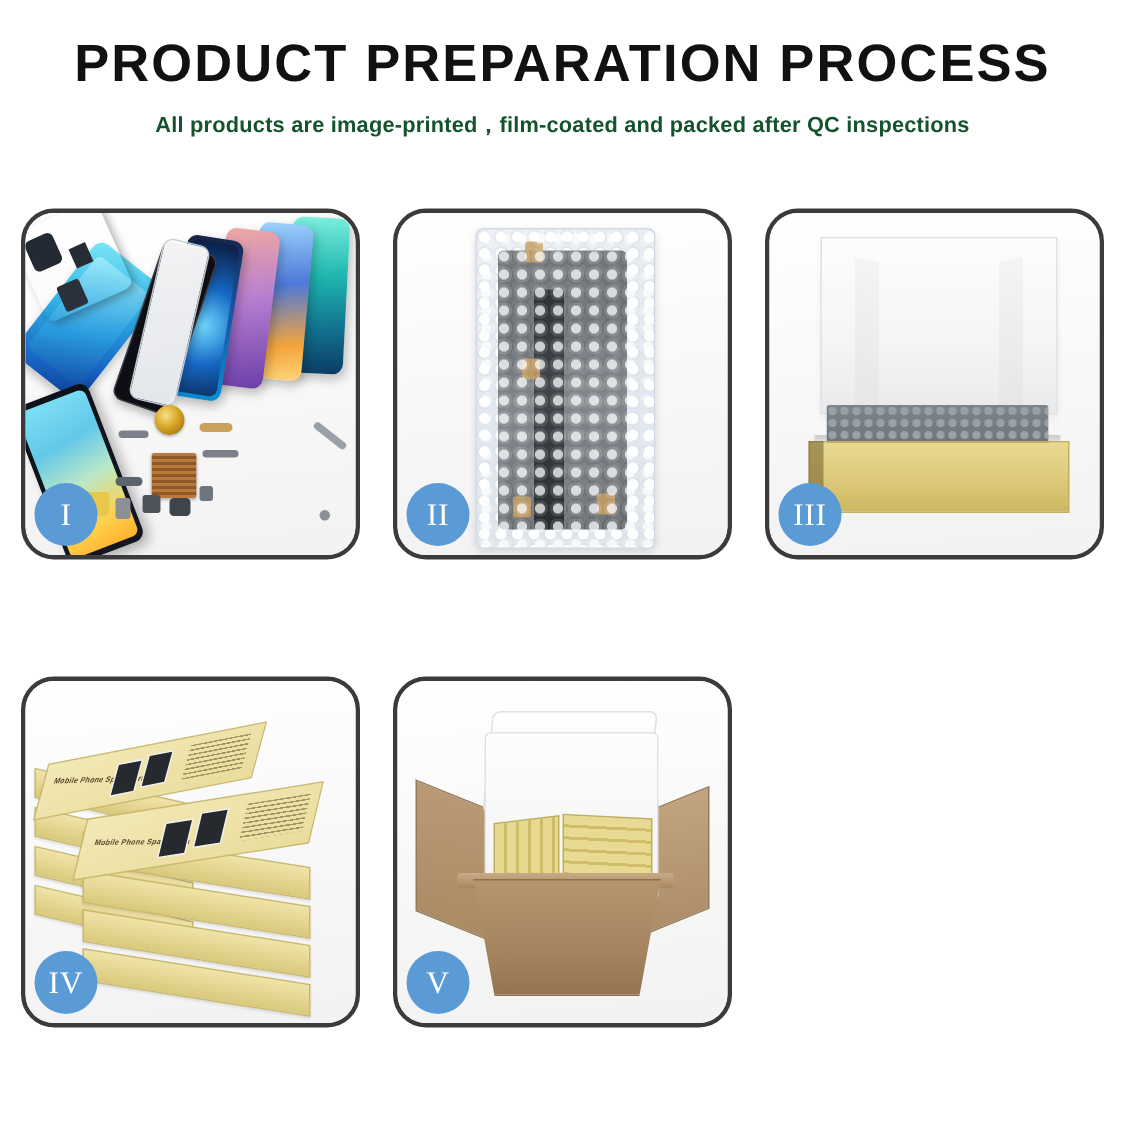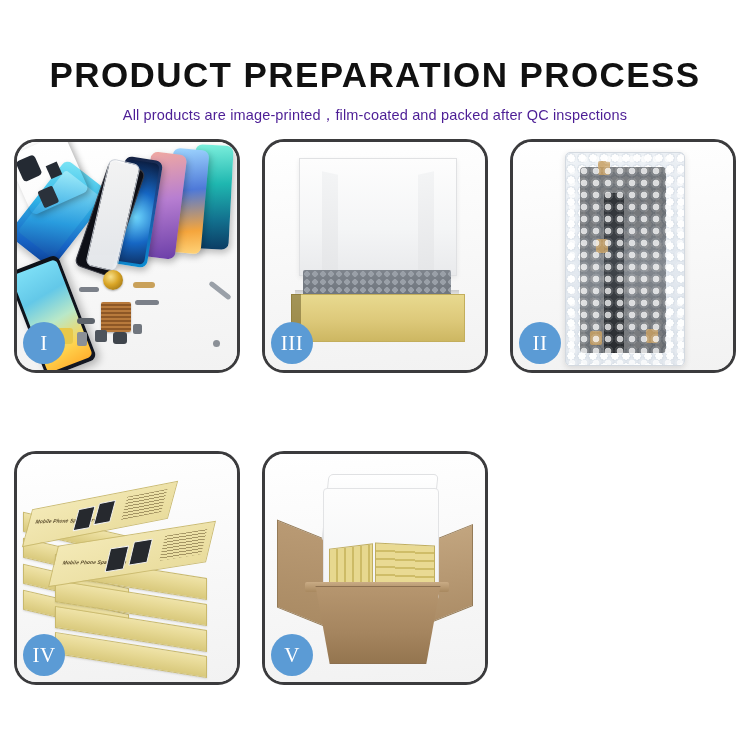--- a/index.html
+++ b/index.html
@@ -11,38 +11,38 @@
     width: 750px;
     height: 750px;
     font-family: "Liberation Sans", sans-serif;
     overflow: hidden;
     position: relative;
   }
 
   
   .header {
     width: 750px;
-    padding-top: 56px;
+    padding-top: 24px;
     text-align: center;
   }
   .page-title {
     font-family: "Liberation Sans", sans-serif;
     font-size: 35px;
     font-weight: 700;
     letter-spacing: 1.4px;
     color: #111111;
     line-height: 1.1;
     margin: 0;
     white-space: nowrap;
   }
   .page-subtitle {
     font-family: "Liberation Sans", sans-serif;
     font-size: 14.5px;
-    font-weight: 400;
-    color: #4c1d95;
+    font-weight: 700;
+    color: #14532d;
     margin: 11px 0 12px 0;
     letter-spacing: 0.15px;
     white-space: nowrap;
   }
 
   
   .grid {
     position: absolute;
     left: 14px;
     top: 139px;
@@ -347,45 +347,45 @@
       <div class="part" style="left:40px;top:186px;width:16px;height:16px;border-radius:3px;background:#e8c84a;"></div>
       <div class="ph-backplate"></div>
       <div class="part" style="left:190px;top:146px;width:26px;height:5px;border-radius:3px;background:#9aa0a8;transform:rotate(38deg);"></div>
       <div class="part" style="left:196px;top:198px;width:7px;height:7px;border-radius:50%;background:#8b9097;"></div>
     </div>
     <div class="badge">I</div>
   </div>
 
   <div class="panel">
     <div class="panel-inner">
-      <div class="box3-lid">
-        <div class="box3-lid-flapL"></div>
-        <div class="box3-lid-flapR"></div>
-      </div>
-      <div class="box3-inner-shadow"></div>
-      <div class="box3-foam"></div>
-      <div class="box3-body"></div>
-      <div class="box3-body-left"></div>
-    </div>
-    <div class="badge">III</div>
-  </div>
-
-  <div class="panel">
-    <div class="panel-inner">
       <div class="bubble-bag">
         <div class="bubble-content"></div>
         <div class="bubble-strip"></div>
         <div class="bubble-tape" style="left:32px;top:8px;"></div>
         <div class="bubble-tape" style="left:30px;top:86px;"></div>
         <div class="bubble-tape" style="left:24px;top:178px;"></div>
         <div class="bubble-tape" style="left:80px;top:176px;"></div>
         <div class="bubble-overlay"></div>
       </div>
     </div>
     <div class="badge">II</div>
+  </div>
+
+  <div class="panel">
+    <div class="panel-inner">
+      <div class="box3-lid">
+        <div class="box3-lid-flapL"></div>
+        <div class="box3-lid-flapR"></div>
+      </div>
+      <div class="box3-inner-shadow"></div>
+      <div class="box3-foam"></div>
+      <div class="box3-body"></div>
+      <div class="box3-body-left"></div>
+    </div>
+    <div class="badge">III</div>
   </div>
 
   <div class="panel">
     <div class="panel-inner">
       <div class="stack">
 
         <div class="sbox" style="left:0px;top:52px;width:104px;height:18px;transform:skewY(13deg);"></div>
         <div class="sbox" style="left:0px;top:78px;width:104px;height:18px;transform:skewY(13deg);"></div>
         <div class="sbox" style="left:0px;top:104px;width:104px;height:18px;transform:skewY(13deg);"></div>
         <div class="sbox" style="left:0px;top:130px;width:104px;height:18px;transform:skewY(13deg);"></div>

